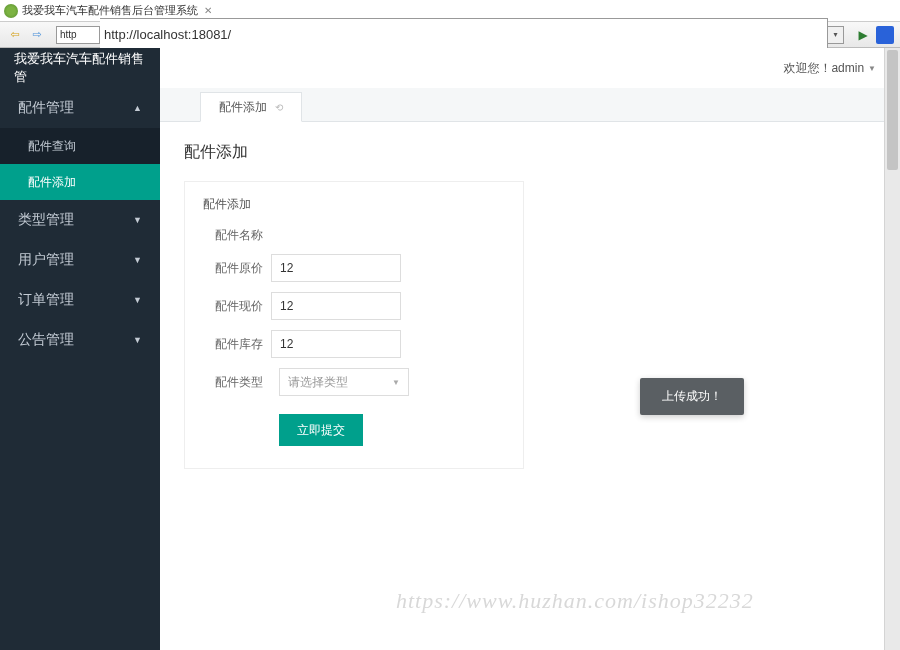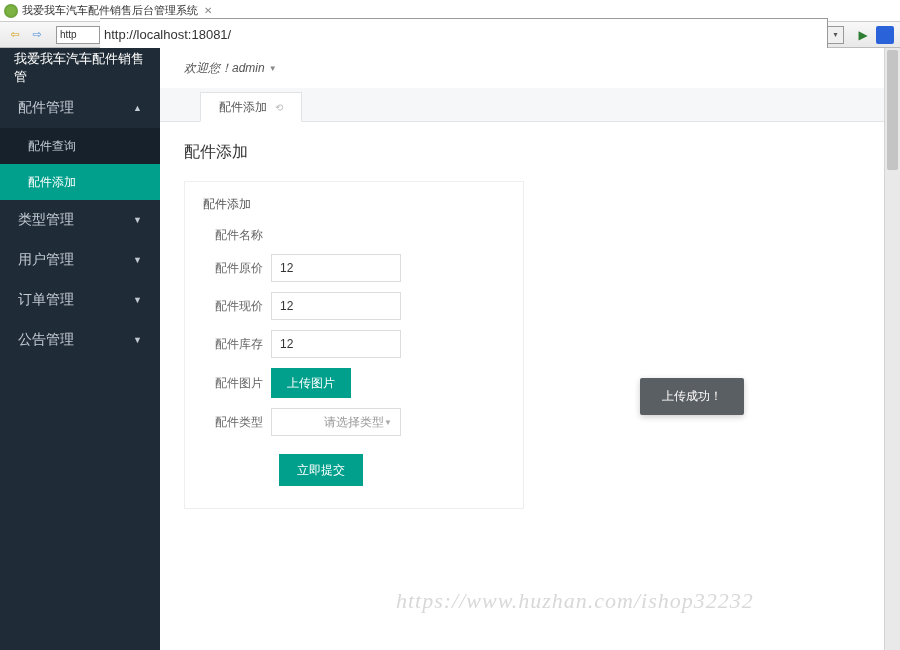--- a/index.html
+++ b/index.html
@@ -28,37 +28,37 @@
     .sidebar { width: 160px; background: #1f2b36; color: #c3cbd4; display: flex; flex-direction: column; }
     .brand { height: 40px; display: flex; align-items: center; padding: 0 14px; font-size: 13px; color: #fff; background: #1f2b36; }
     .menu-group { height: 40px; display: flex; align-items: center; justify-content: space-between; padding: 0 18px; font-size: 14px; cursor: pointer; color: #c3cbd4; }
     .menu-item { height: 36px; display: flex; align-items: center; padding: 0 28px; font-size: 12px; cursor: pointer; color: #c3cbd4; background: #17212b; }
     .menu-item.active { background: #00a08c; color: #fff; }
     .caret { font-size: 9px; }
     .caret.up::before { content: "▲"; }
     .caret.down::before { content: "▼"; }
     
     .main { flex: 1; background: #eef1f3; position: relative; display: flex; flex-direction: column; }
-    .topbar { height: 40px; background: #fff; display: flex; align-items: center; justify-content: flex-start; padding: 0 24px; font-size: 12px; color: #555; font-style: italic; }
+    .topbar { height: 40px; background: #fff; display: flex; align-items: center; justify-content: flex-end; padding: 0 24px; font-size: 12px; color: #555; }
     .topbar .user-dd { margin-left: 4px; font-size: 8px; color: #888; }
     
     .tabs-row { height: 34px; background: #f5f7f8; display: flex; align-items: flex-end; padding: 0 40px; border-bottom: 1px solid #e0e4e7; }
     .tab { height: 30px; padding: 0 18px; display: flex; align-items: center; gap: 8px; background: #fff; border: 1px solid #e0e4e7; border-bottom: 1px solid #fff; margin-bottom: -1px; font-size: 12px; color: #555; cursor: pointer; }
     .tab .refresh-icon { font-size: 10px; color: #bbb; }
     
     .content { flex: 1; background: #fff; margin: 0; padding: 20px 24px; overflow: auto; }
     .page-title { font-size: 16px; color: #333; margin-bottom: 18px; font-weight: normal; }
     
     .form-card { width: 340px; background: #fff; border: 1px solid #eee; padding: 14px 18px 22px; box-shadow: 0 0 1px rgba(0,0,0,0.02); }
     .card-title { font-size: 12px; color: #555; margin-bottom: 14px; }
     .form-row { display: flex; align-items: center; margin-bottom: 10px; }
     .form-label { width: 68px; text-align: right; font-size: 12px; color: #666; padding-right: 8px; }
     .form-input { flex: 1; height: 28px; border: 1px solid #ddd; padding: 0 8px; font-size: 12px; color: #333; outline: none; max-width: 130px; }
     .upload-btn { height: 30px; padding: 0 16px; background: #00a08c; color: #fff; border: none; font-size: 12px; cursor: pointer; }
-    .select-wrap { flex: 1; max-width: 130px; height: 28px; border: 1px solid #ddd; display: flex; align-items: center; justify-content: flex-end; padding: 0 8px; font-size: 12px; color: #999; cursor: pointer; }
+    .select-wrap { flex: 1; max-width: 130px; height: 28px; border: 1px solid #ddd; display: flex; align-items: center; justify-content: space-between; padding: 0 8px; font-size: 12px; color: #999; cursor: pointer; margin-left: 8px; }
     .select-wrap .dd { font-size: 8px; color: #aaa; }
     .submit-row { margin-top: 18px; padding-left: 76px; }
     .submit-btn { height: 32px; padding: 0 18px; background: #00a08c; color: #fff; border: none; font-size: 12px; cursor: pointer; }
     
     .toast { position: absolute; left: 480px; top: 330px; background: #5a5f63; color: #fff; font-size: 12px; padding: 10px 22px; border-radius: 2px; box-shadow: 0 2px 6px rgba(0,0,0,0.2); }
     
     .watermark { position: absolute; left: 236px; top: 540px; font-size: 22px; color: rgba(100,100,100,0.25); font-family: "Times New Roman", serif; font-style: italic; letter-spacing: 1px; pointer-events: none; }
     
     .scrollbar-v { position: absolute; right: 0; top: 0; bottom: 0; width: 16px; background: #e9e9e9; border-left: 1px solid #d4d4d4; }
     .scrollbar-v .thumb { position: absolute; top: 2px; left: 2px; right: 2px; height: 120px; background: #c4c4c4; border-radius: 2px; }
@@ -145,24 +145,20 @@
         </div>
         <div class="form-row">
           <label class="form-label">配件现价</label>
           <input class="form-input" value="12" style="">
         </div>
         <div class="form-row">
           <label class="form-label">配件库存</label>
           <input class="form-input" value="12" style="">
         </div>
         <div class="form-row">
-          <label class="form-label">配件图片</label>
-          <button class="upload-btn">上传图片</button>
-        </div>
-        <div class="form-row">
           <label class="form-label">配件类型</label>
           <div class="select-wrap">
             <span>请选择类型</span>
             <span class="dd">▼</span>
           </div>
         </div>
 
         <div class="submit-row">
           <button class="submit-btn">立即提交</button>
         </div>

